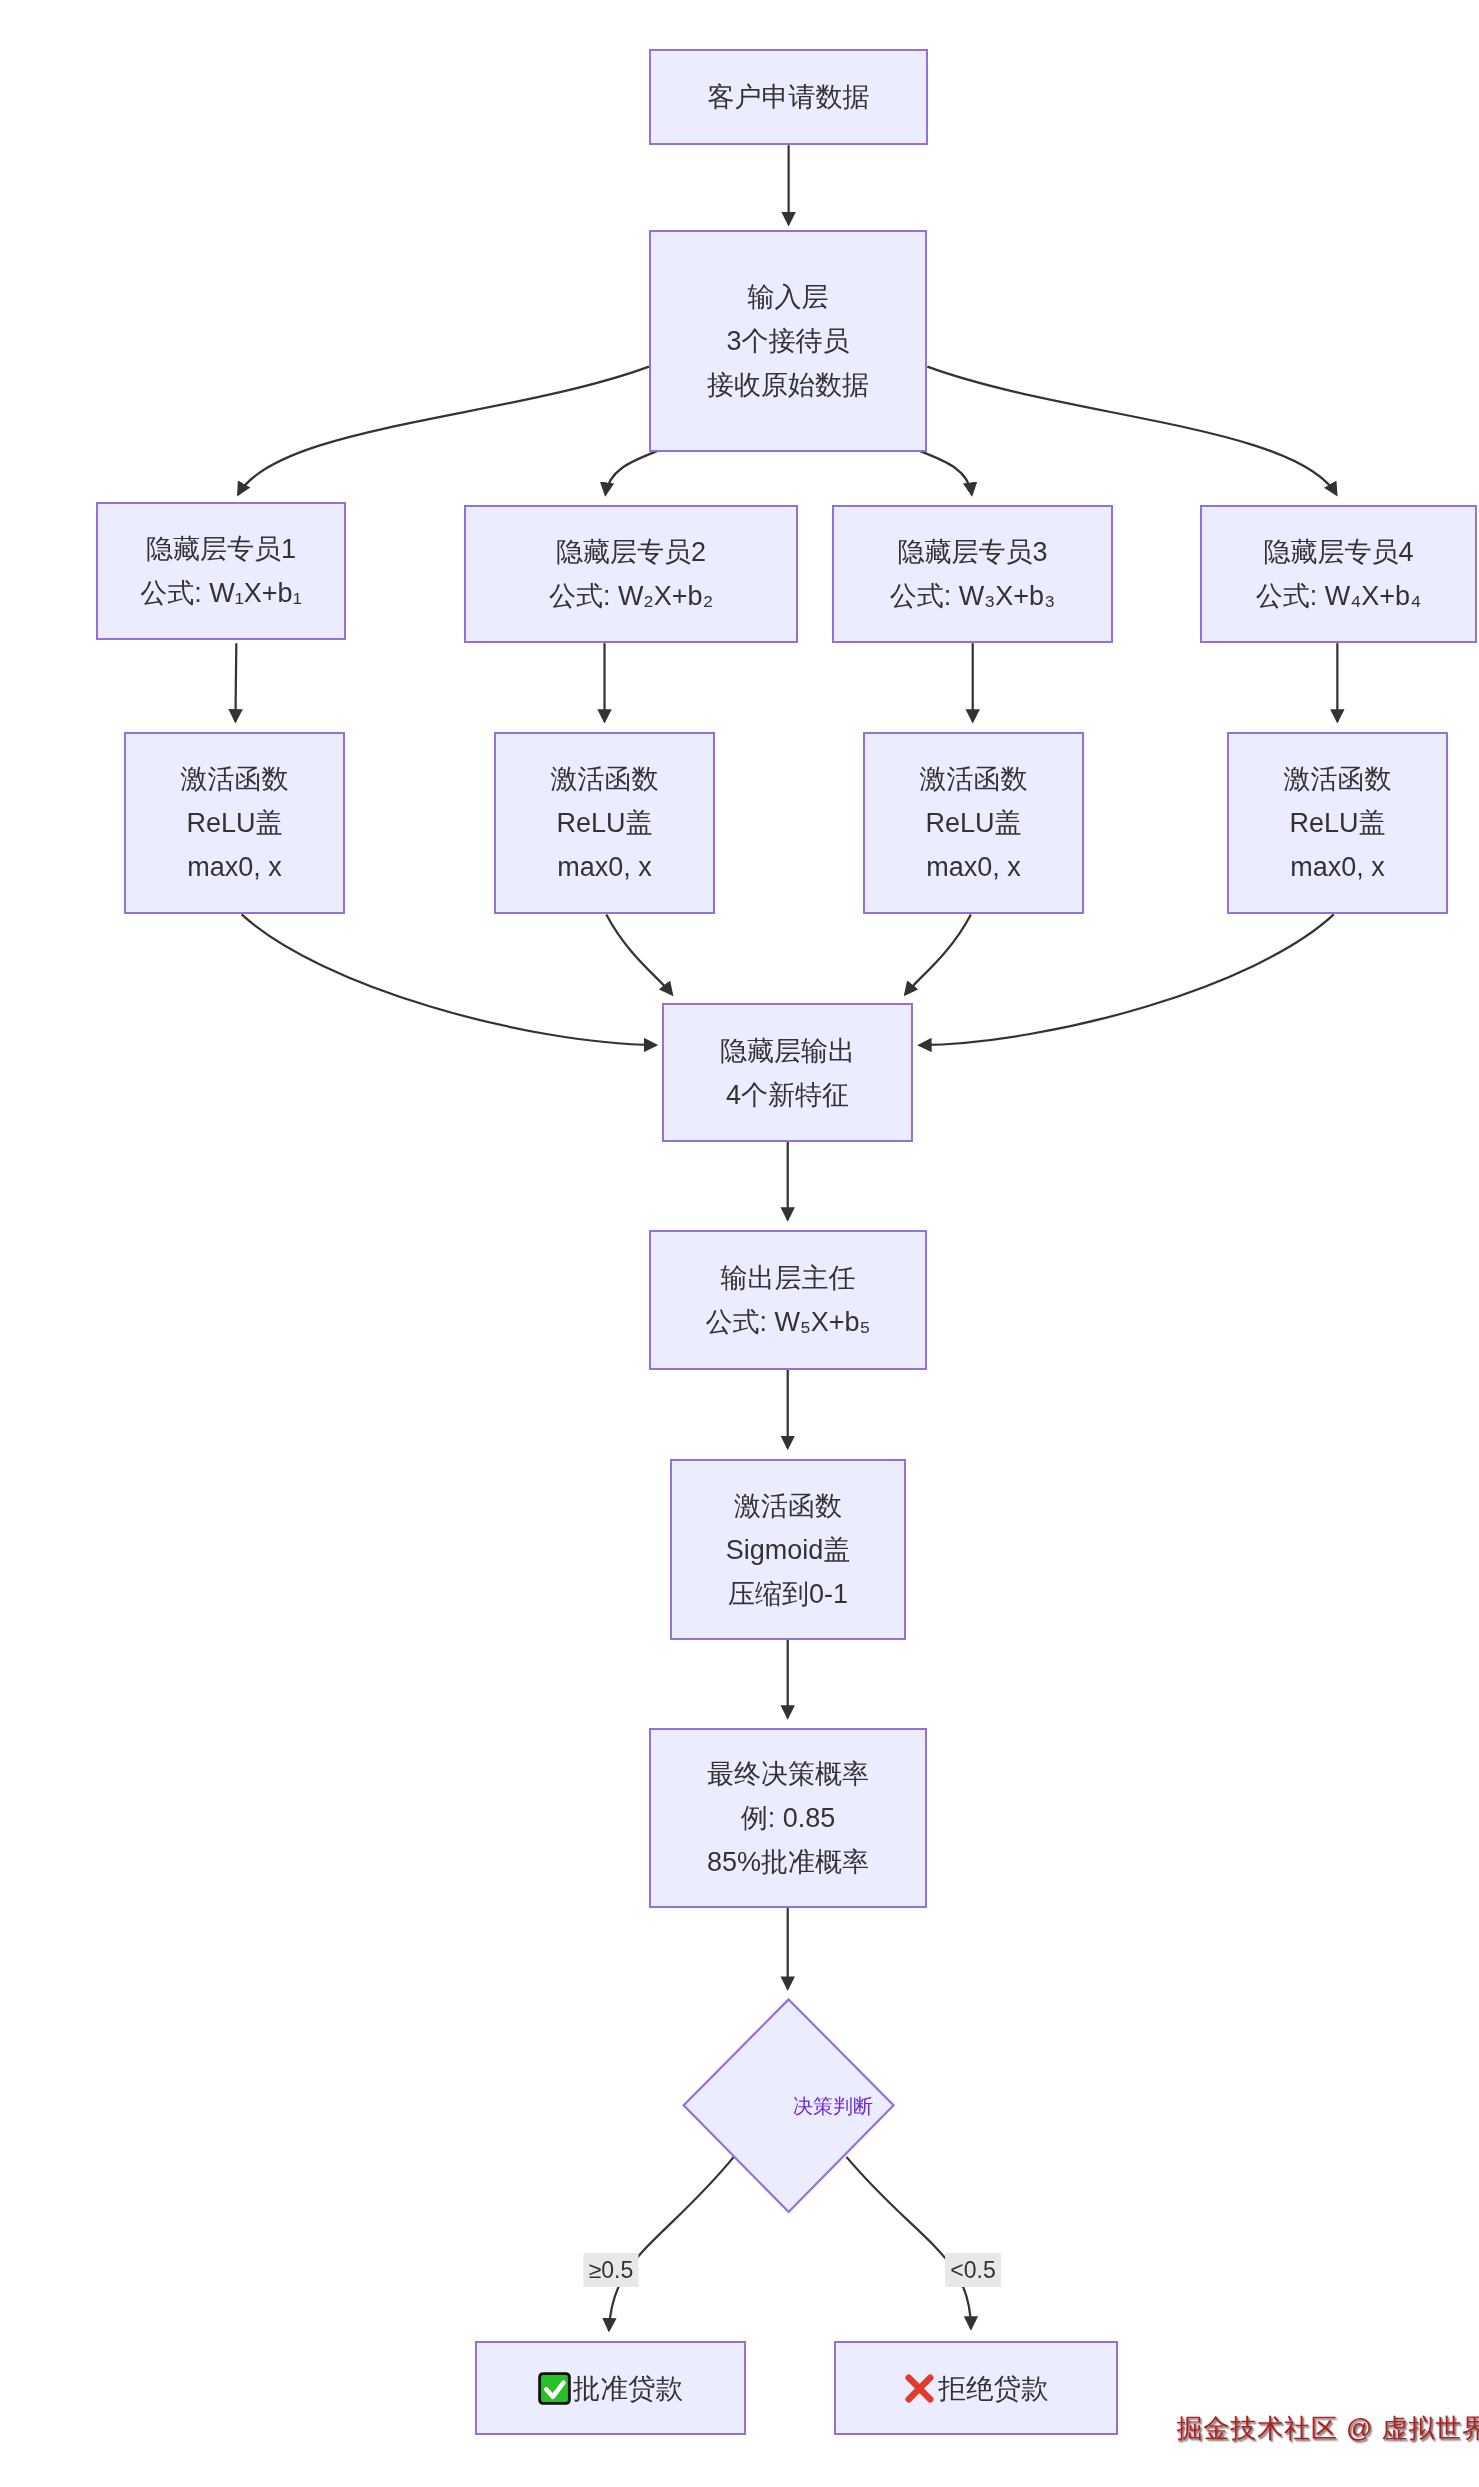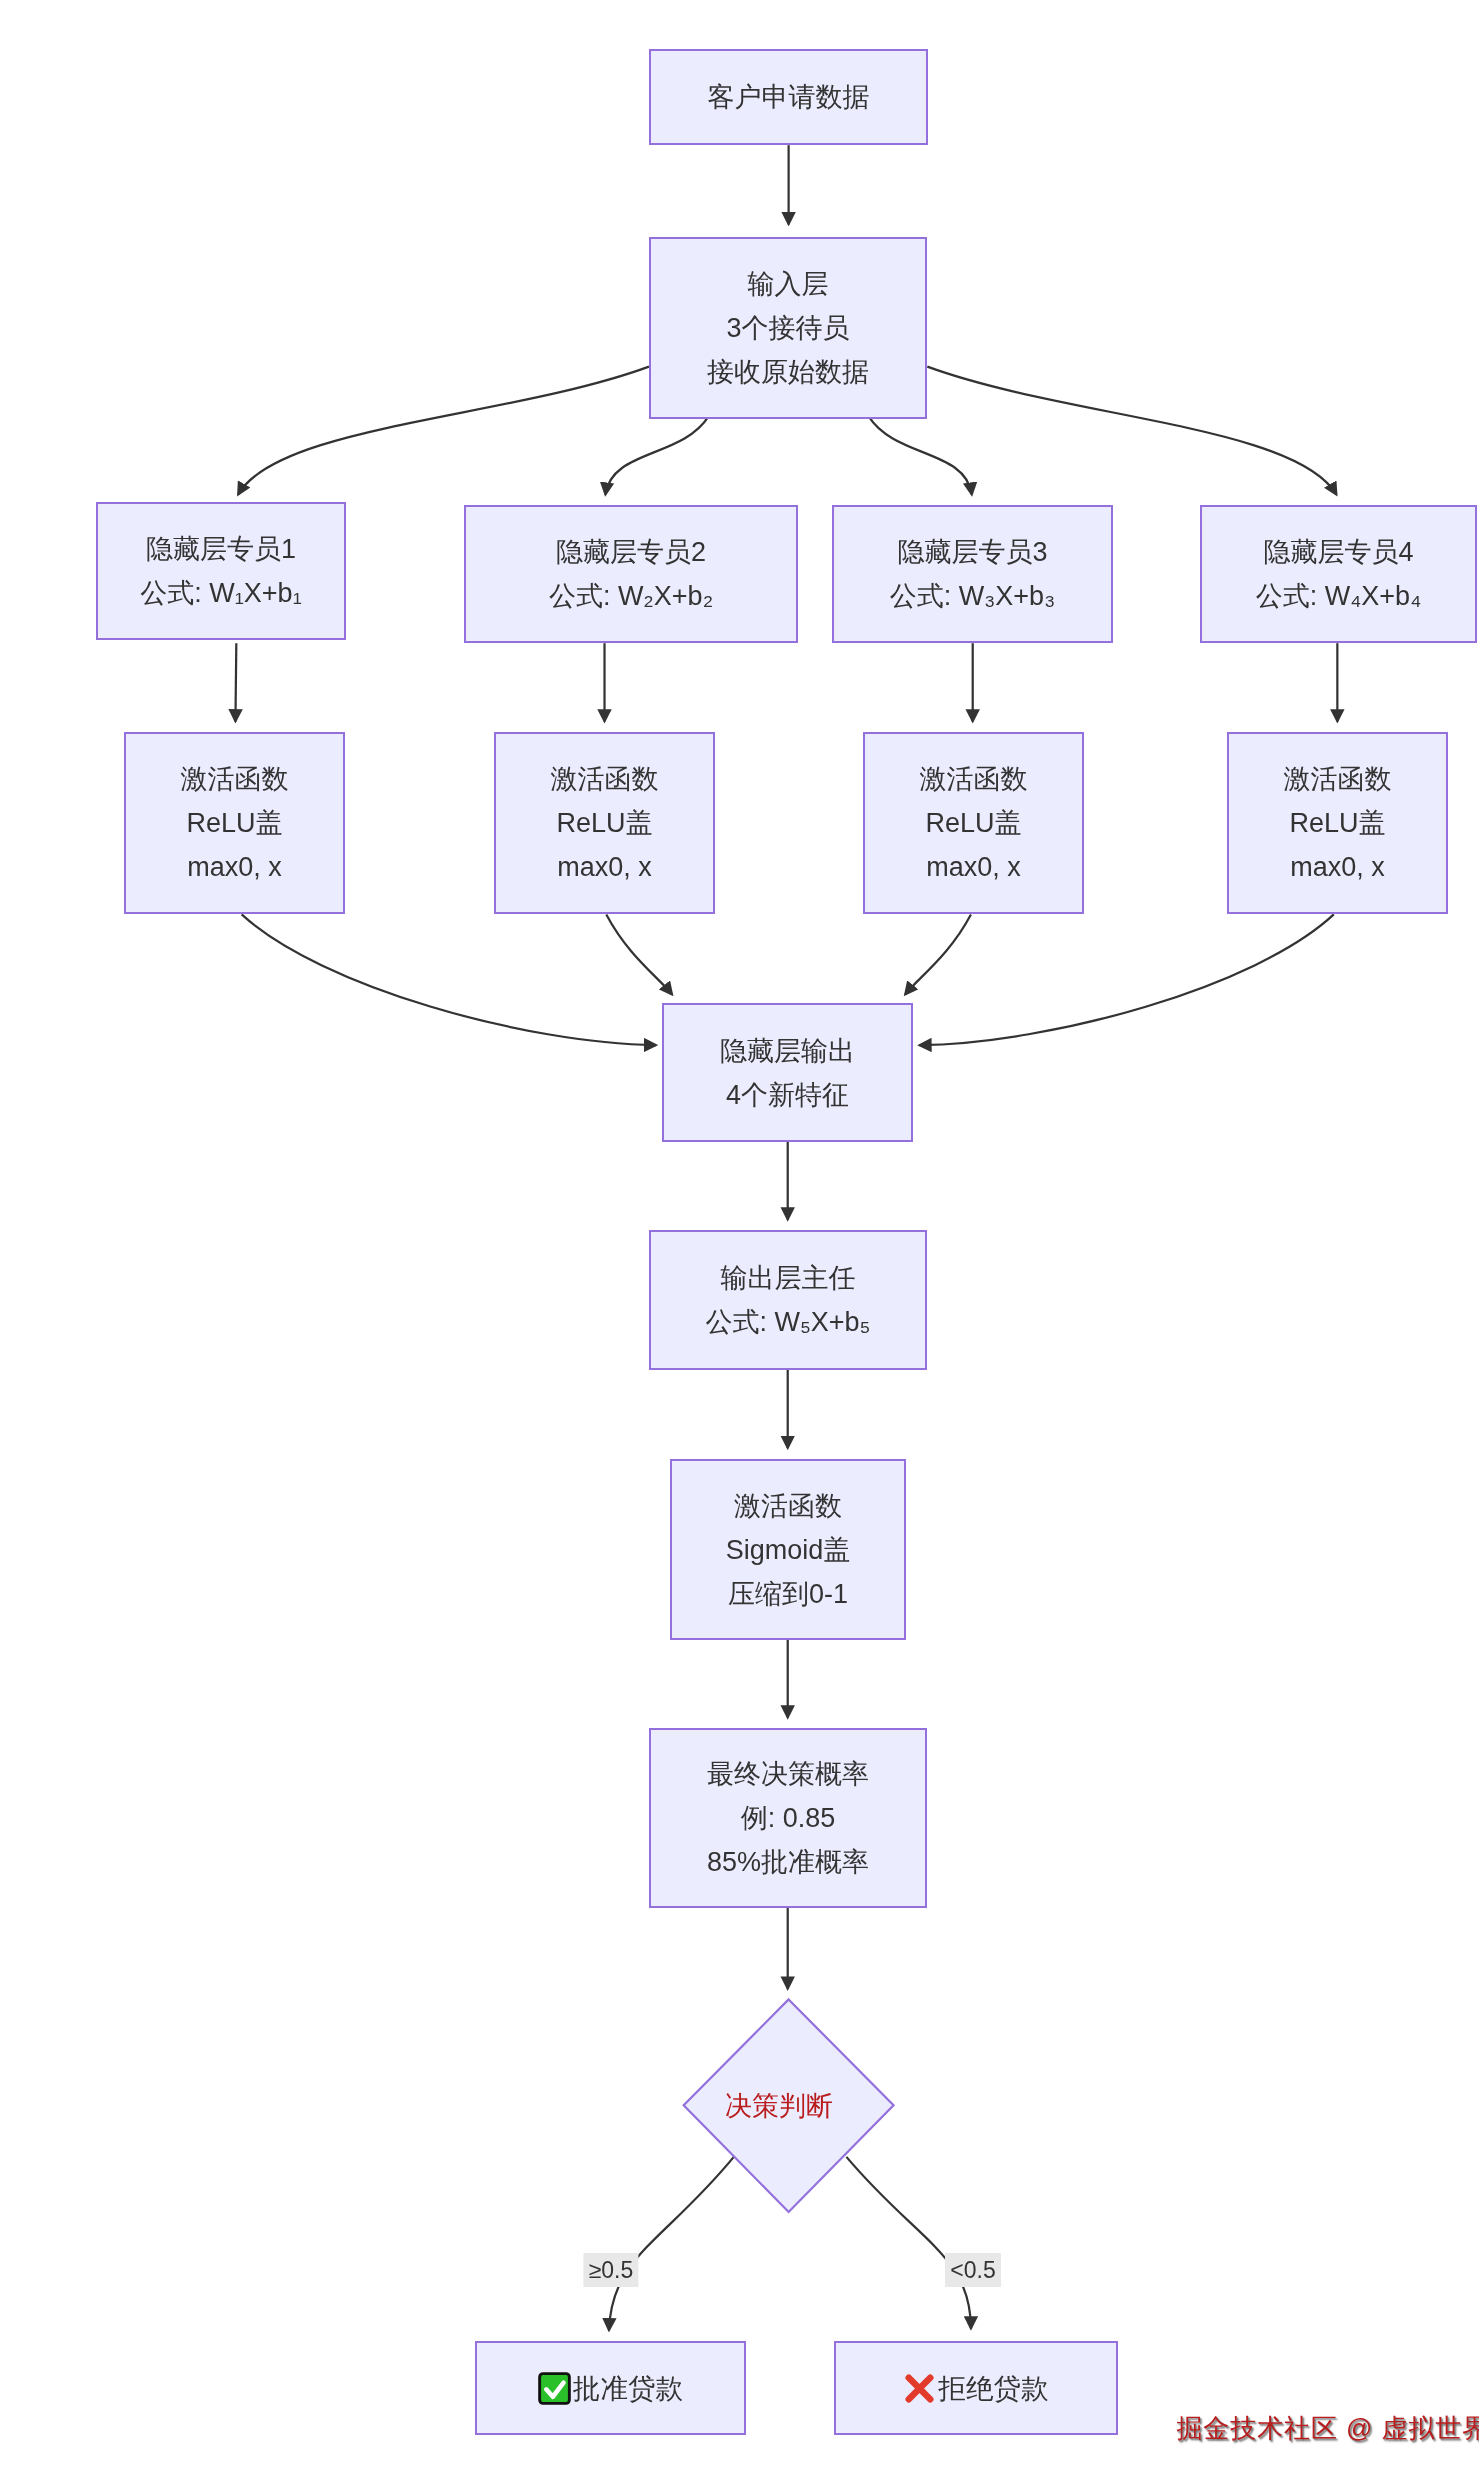--- a/index.html
+++ b/index.html
@@ -17,22 +17,22 @@
   .node .ln{line-height:44px;white-space:nowrap;}
   .endbox{flex-direction:row;gap:2px;}
   .endbox .lbl{font-size:27.6px;}
   .icon{display:flex;align-items:center;justify-content:center;}
   .edge-label{
     position:absolute;transform:translateX(-50%);
     background:#E8E8E8;color:#333333;font-size:23px;line-height:1.15;
     padding:3.6px 5.3px;white-space:nowrap;
   }
   .diamond-label{
-    position:absolute;left:733px;top:2106px;transform:translate(-50%,-50%);
-    font-size:27px;color:#b91c1c;white-space:nowrap;
+    position:absolute;left:787px;top:2106px;transform:translate(-50%,-50%);
+    font-size:20px;color:#6d28d9;white-space:nowrap;
   }
   .watermark{
     position:absolute;right:36px;bottom:41px;
     font-size:26px;color:#b91c1c;letter-spacing:0.9px;white-space:nowrap;
     text-shadow:1.8px 1.8px 1.8px rgba(90,90,90,0.85), 0.9px 0.9px 0 rgba(150,150,150,0.6);
   }
 </style>
 </head>
 <body>
 
@@ -65,21 +65,21 @@
       <path d="M 775 2423 C 696 2520 636 2536 633 2620" marker-end="url(#arrow)"></path>
       <path d="M 900 2425 C 980 2520 1040 2536 1040 2618" marker-end="url(#arrow)"></path>
     </g>
     <polygon points="835,2248 953,2367 835,2487 717,2367" fill="#ECECFF" stroke="#9370DB" stroke-width="2.5"></polygon>
   </svg>
 
   <div class="node" style="left:603px;top:49px;width:279px;height:96px">
     <div class="ln">客户申请数据</div>
   </div>
 
-  <div class="node" style="left:603px;top:237px;width:278px;height:182px">
+  <div class="node" style="left:603px;top:230px;width:278px;height:222px">
     <div class="ln">输入层</div>
     <div class="ln">3个接待员</div>
     <div class="ln">接收原始数据</div>
   </div>
 
   <div class="node" style="left:50px;top:502px;width:250px;height:138px">
     <div class="ln">隐藏层专员1</div>
     <div class="ln">公式: W₁X+b₁</div>
   </div>
   <div class="node" style="left:418px;top:505px;width:334px;height:138px">

